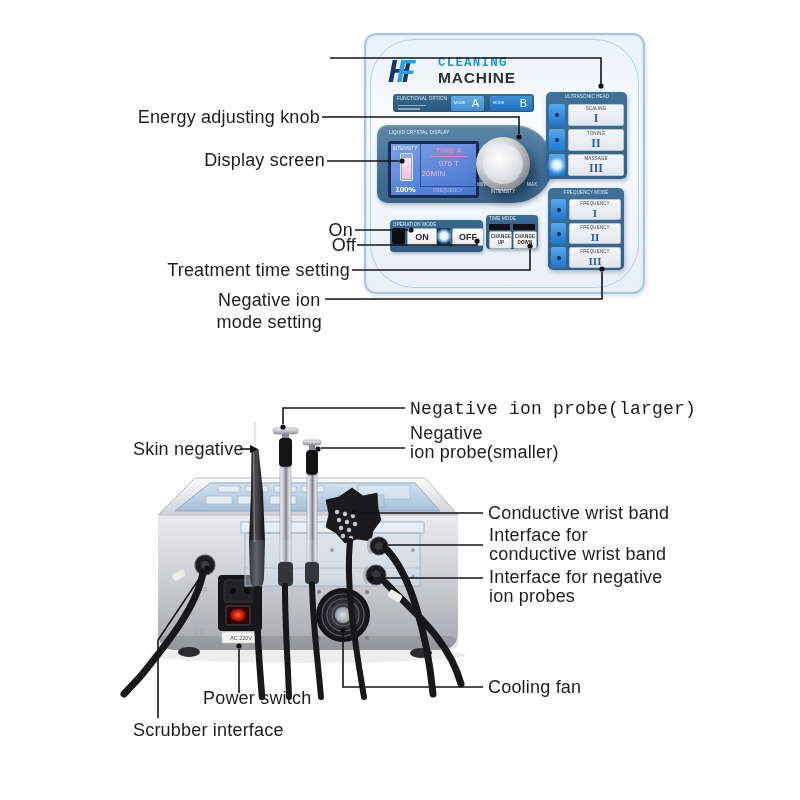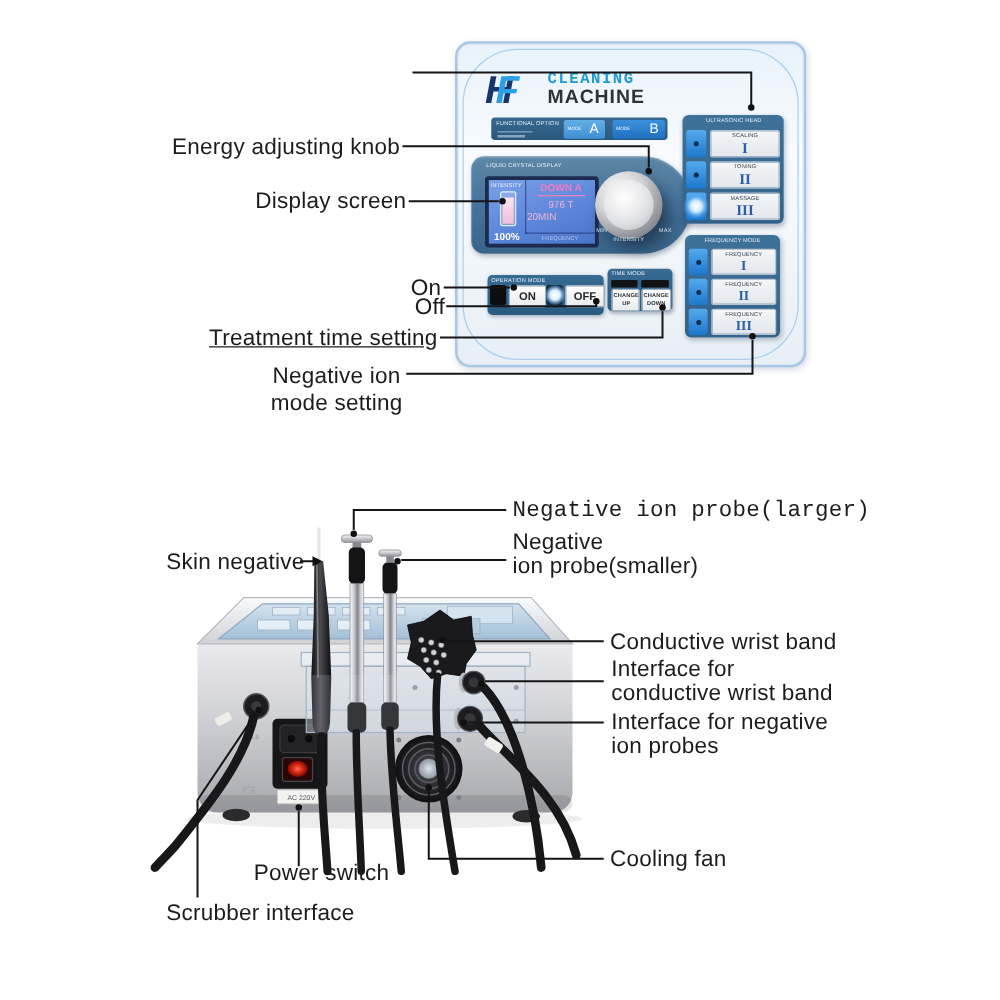--- a/index.html
+++ b/index.html
@@ -114,21 +114,21 @@
 
     <div id="pill">
       <span class="tl" style="left:12px;top:5px;">LIQUID CRYSTAL DISPLAY</span>
       <div id="lcd">
         <span class="tc" style="left:17%;top:2px;color:#e8f0ff;">INTENSITY</span>
         <div id="gauge">
             <div class="fill"></div>
           </div>
         <span class="pct">100%</span>
         <div class="divv"></div>
-        <span class="mode"><span>DOWN A</span><i></i></span>
+        <span class="mode"><span>TIME A</span><i></i></span>
         <span class="v1">976 T</span>
         <span class="v2">20MIN</span>
         <div class="footer">
           <span class="tc" style="top:1px;color:#aac4f0;">FREQUENCY</span>
         </div>
       </div>
       <div id="knob">
           <div class="inner"></div>
         </div>
       <span class="tl knoblabel" style="left:100px;top:57px;">MIN</span>
@@ -431,21 +431,21 @@
         <circle cx="239" cy="646" r="2.6"></circle>
         <circle cx="207" cy="568" r="2.6"></circle>
       <polygon points="258,449 250,445 250,453"></polygon>
     </g>
   </svg>
 
   <div class="lbl" style="right:480px;top:107px;">Energy adjusting knob</div>
   <div class="lbl" style="right:475px;top:150px;">Display screen</div>
   <div class="lbl" style="right:447px;top:220px;">On</div>
   <div class="lbl" style="right:444px;top:235px;">Off</div>
-  <div class="lbl" style="right:450px;top:260px;text-decoration:underline;">Treatment time setting</div>
+  <div class="lbl" style="right:450px;top:260px;">Treatment time setting</div>
   <div class="lbl" style="right:478px;top:289px;text-align:center;line-height:22px;">
     <span>Negative ion</span>
       <span>mode setting</span>
   </div>
 
   <div class="lbl" style="left:410px;top:399px;font-family:Liberation Mono, monospace;">Negative ion probe(larger)</div>
   <div class="lbl" style="left:410px;top:424px;line-height:19px;">
     <span>Negative</span>
       <span>ion probe(smaller)</span>
   </div>

